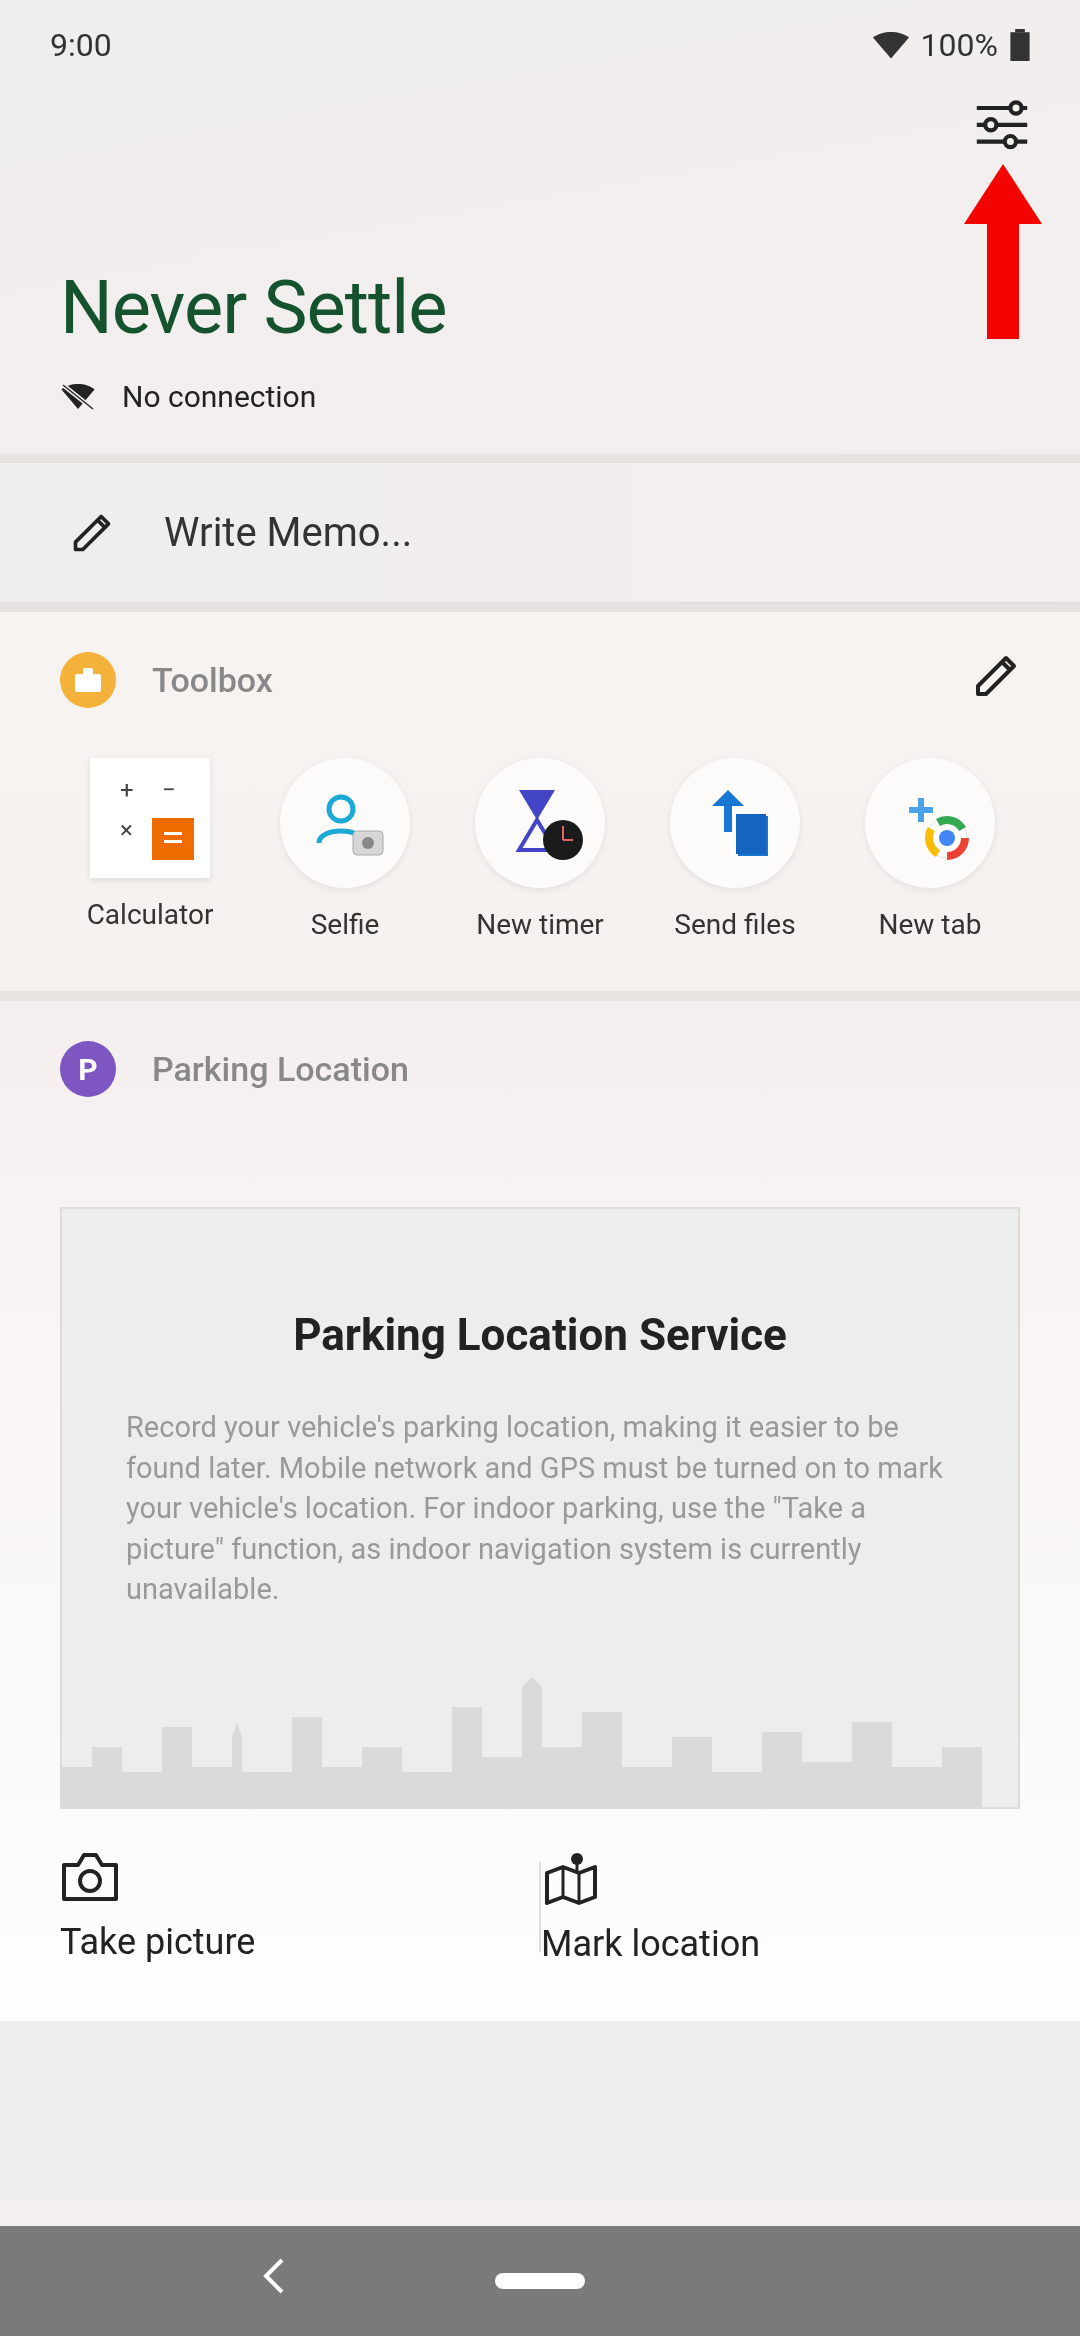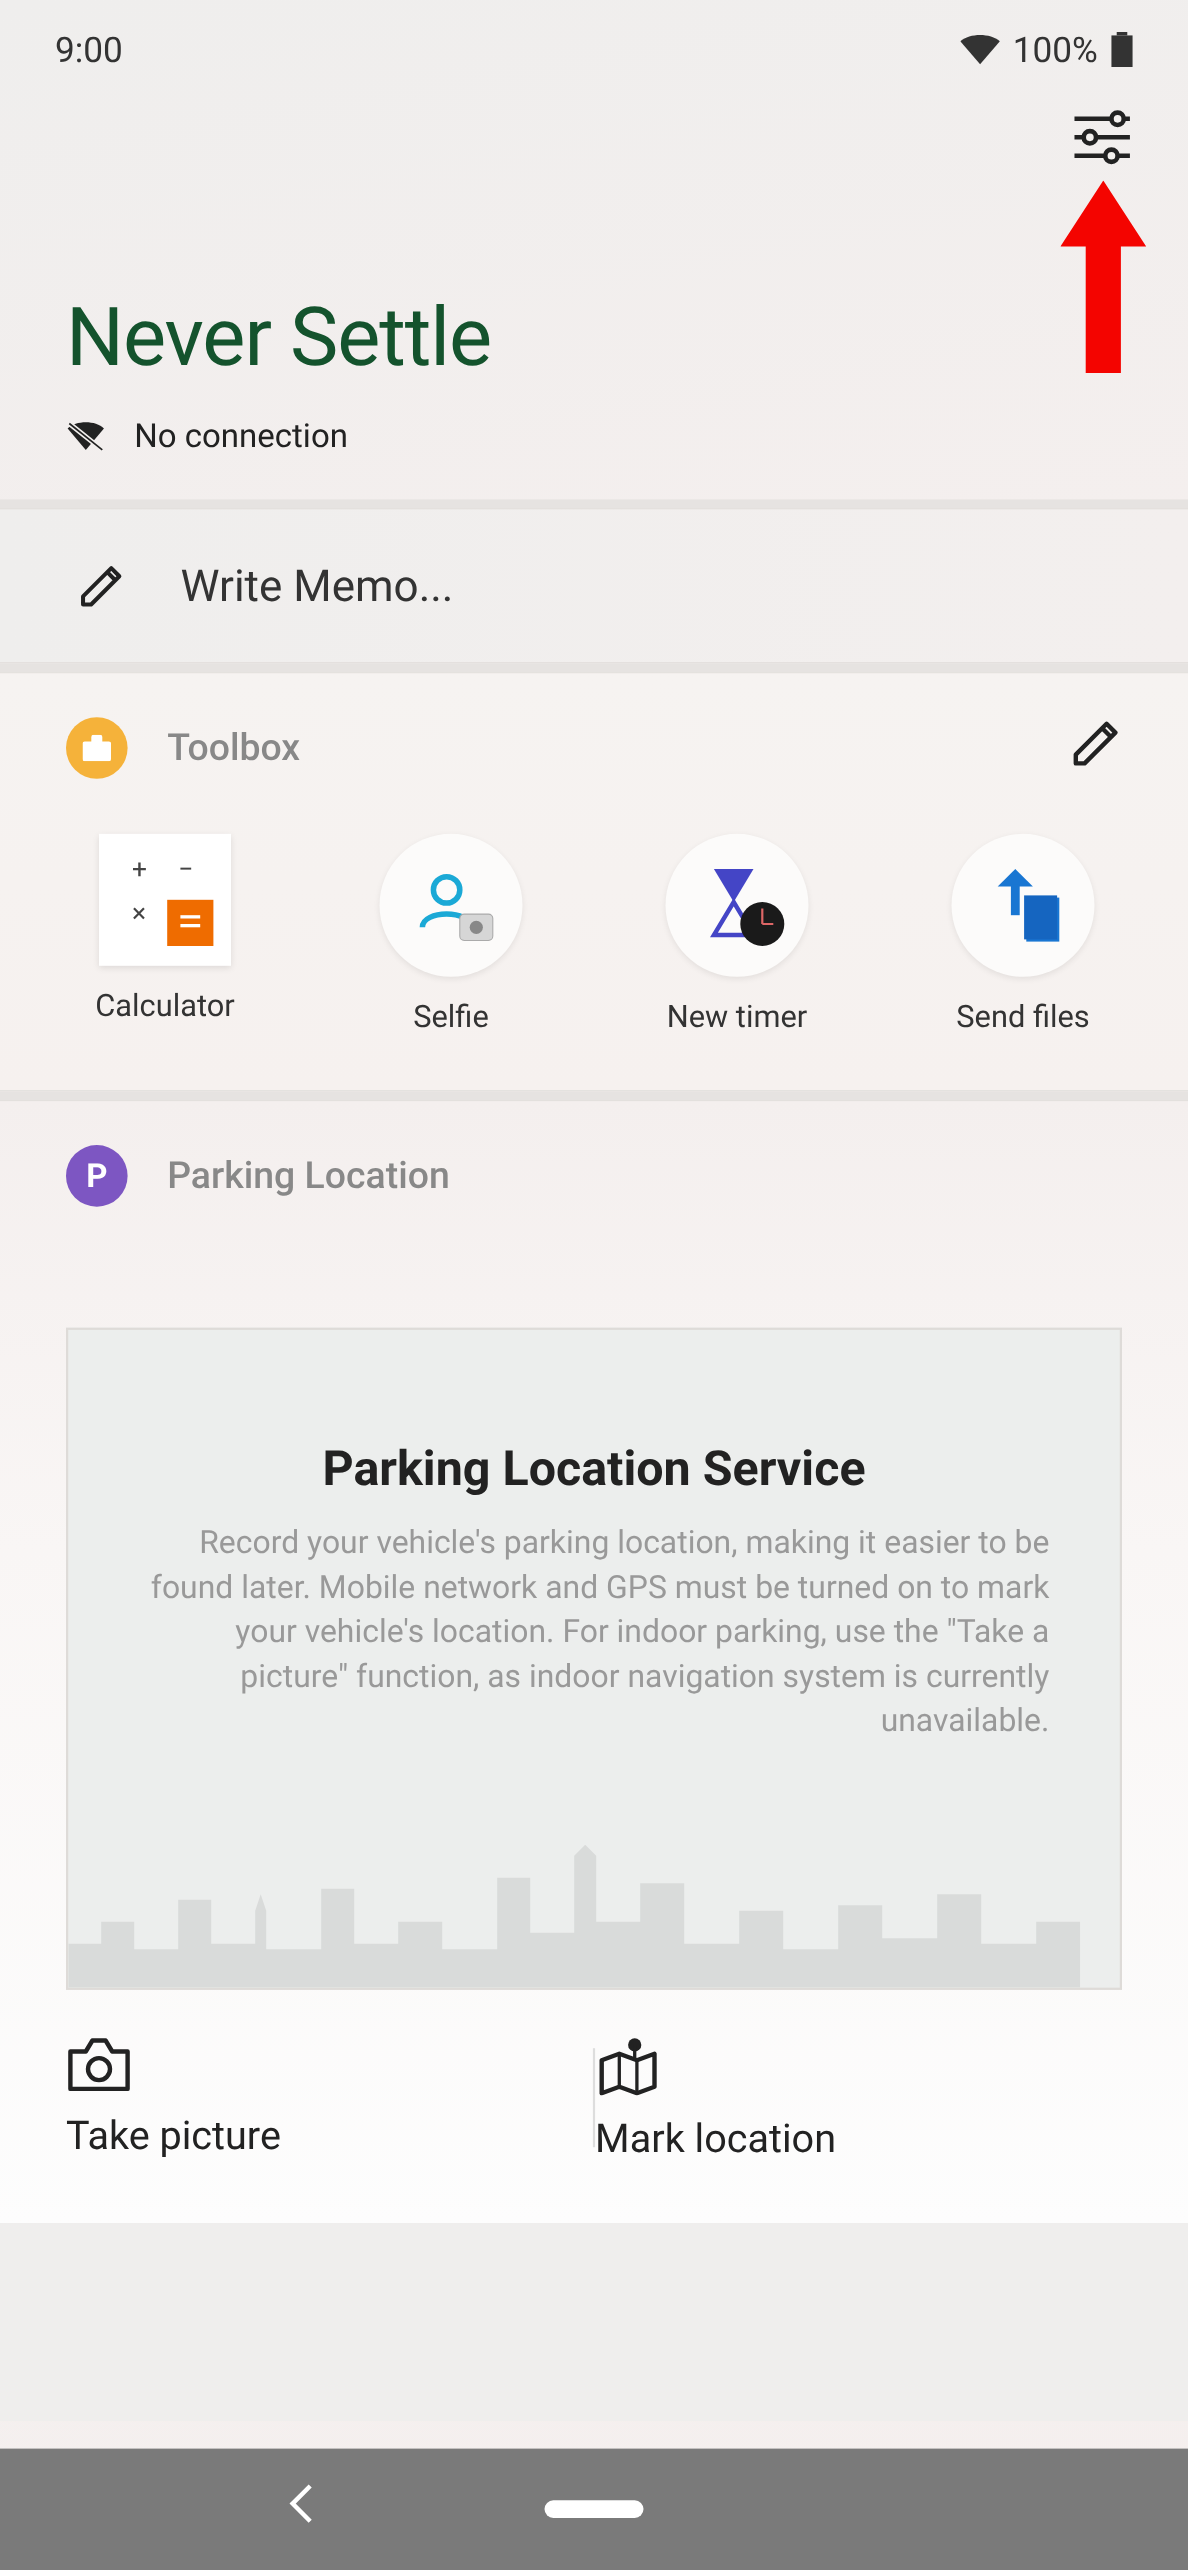--- a/index.html
+++ b/index.html
@@ -131,25 +131,25 @@
     overflow: hidden;
     height: 602px;
   }
   .parking-title {
     text-align: center;
     font-size: 44px;
     font-weight: 700;
     color: #222;
   }
   .parking-desc {
-    text-align: right;
+    text-align: left;
     font-size: 29px;
     color: #999;
     line-height: 1.4;
-    margin-top: 22px;
+    margin-top: 46px;
     padding: 0 14px;
   }
   .skyline {
     position: absolute;
     bottom: 0; left: 0; right: 0;
     height: 130px;
   }
   
   .action-row {
     display: flex;
@@ -295,20 +295,34 @@
         <svg width="86" height="86" viewBox="0 0 86 86">
           <polygon points="36,10 52,26 20,26" fill="#1976d2"></polygon>
           <rect x="32" y="24" width="8" height="28" fill="#1976d2"></rect>
           <rect x="46" y="36" width="30" height="40" fill="#1976d2"></rect>
           <rect x="44" y="34" width="30" height="40" fill="#1565c0"></rect>
         </svg>
       </div>
       <span class="tool-label">Send files</span>
     </div>
 
+    <div class="tool-item">
+      <div class="tool-circle">
+        <svg width="86" height="86" viewBox="0 0 86 86">
+          <line x1="34" y1="18" x2="34" y2="42" stroke="#4aa3e8" stroke-width="6"></line>
+          <line x1="22" y1="30" x2="46" y2="30" stroke="#4aa3e8" stroke-width="6"></line>
+          <circle cx="60" cy="58" r="20" fill="#fff" stroke="#ddd"></circle>
+          <circle cx="60" cy="58" r="18" fill="none" stroke="#ea4335" stroke-width="8" stroke-dasharray="28 100"></circle>
+          <circle cx="60" cy="58" r="18" fill="none" stroke="#fbbc05" stroke-width="8" stroke-dasharray="28 100" transform="rotate(120 60 58)"></circle>
+          <circle cx="60" cy="58" r="18" fill="none" stroke="#34a853" stroke-width="8" stroke-dasharray="28 100" transform="rotate(240 60 58)"></circle>
+          <circle cx="60" cy="58" r="8" fill="#4285f4"></circle>
+        </svg>
+      </div>
+      <span class="tool-label">New tab</span>
+    </div>
   </div>
 </div>
 
 <div class="sep"></div>
 
 <div class="parking-card">
   <div class="card-head">
     <div class="round-badge badge-purple">
       <span>P</span>
     </div>

